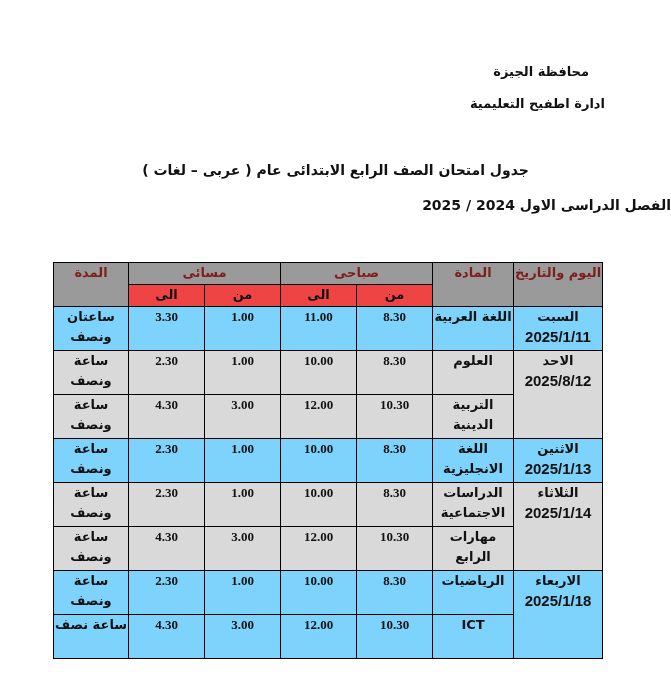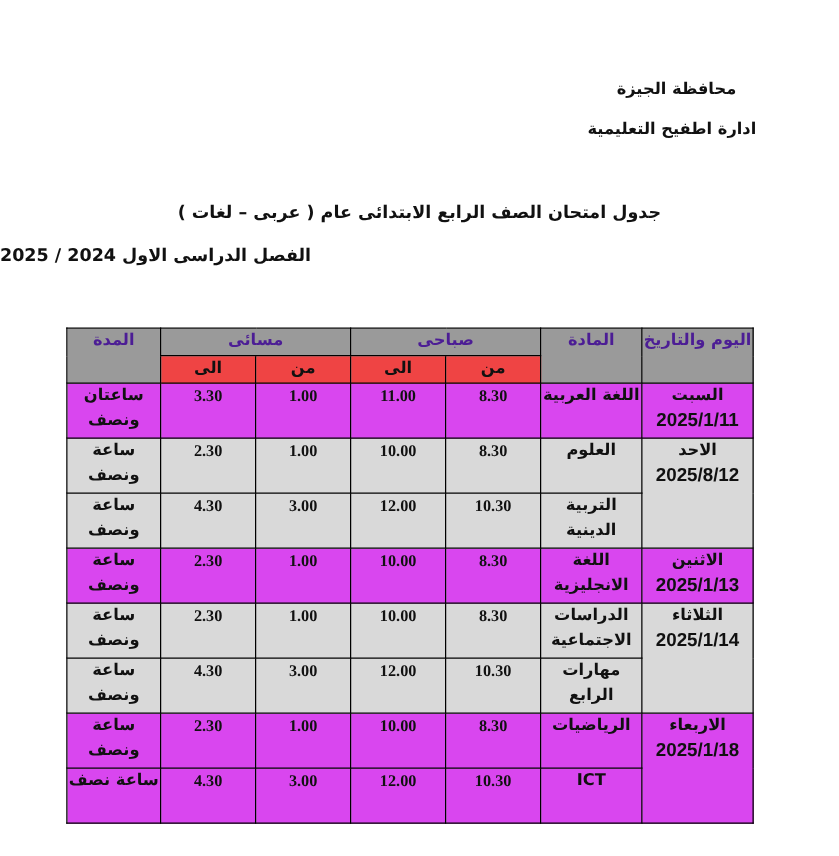--- a/index.html
+++ b/index.html
@@ -2,31 +2,31 @@
 <html><head>
 <meta charset="utf-8">
 <style>
   html, body { margin:0; padding:0; background:#ffffff; }
   body { width:671px; height:685px; position:relative; overflow:hidden;
          font-family:"DejaVu Sans", sans-serif; color:#111; }
   .hdr-line { position:absolute; direction:rtl; font-weight:bold; white-space:nowrap; }
   #gov { right:82px; top:64px; font-size:13px; }
   #admin { right:66px; top:96px; font-size:13px; }
   #title { left:0; width:671px; text-align:center; top:162px; font-size:14px; direction:rtl; box-sizing:border-box;}
-  #term { left:0; width:671px; text-align:left; top:197px; font-size:14px; direction:rtl; }
+  #term { left:0; width:671px; text-align:right; top:197px; font-size:14px; direction:rtl; }
   table.sched { position:absolute; left:53px; top:262px; border-collapse:collapse;
                 direction:rtl; table-layout:fixed; width:549px; }
   table.sched td, table.sched th { border:1px solid #000; padding:0; font-weight:bold;
                 text-align:center; vertical-align:top; font-size:13px; line-height:20px; }
-  th.gh { background:#9a9a9a; color:#4c1d95; font-size:12px; line-height:18px; }
+  th.gh { background:#9a9a9a; color:#7f1d1d; font-size:12px; line-height:18px; }
   th.sub { background:#ef4444; font-size:12px; line-height:18px; }
   td.num { font-family:Liberation Serif, serif; font-size:15px; padding-top:3px; }
   td.txt { font-size:12px; line-height:21px; }
   tr.shade td { background:#d9d9d9; }
-  tr.white td { background:#d946ef;margin-top:45px; }
+  tr.white td { background:#7dd3fc;margin-top:45px; }
   td.day { font-size:12px; line-height:21px; }
   td.day .date { font-family:"Liberation Sans", sans-serif; font-size:15px; }
 </style>
 </head>
 <body>
 
 <div id="gov" class="hdr-line">محافظة الجيزة</div>
 <div id="admin" class="hdr-line">ادارة اطفيح التعليمية</div>
 <div id="title" class="hdr-line">جدول امتحان الصف الرابع الابتدائى عام ( عربى – لغات )</div>
 <div id="term" class="hdr-line">الفصل الدراسى الاول 2024 / 2025</div>

